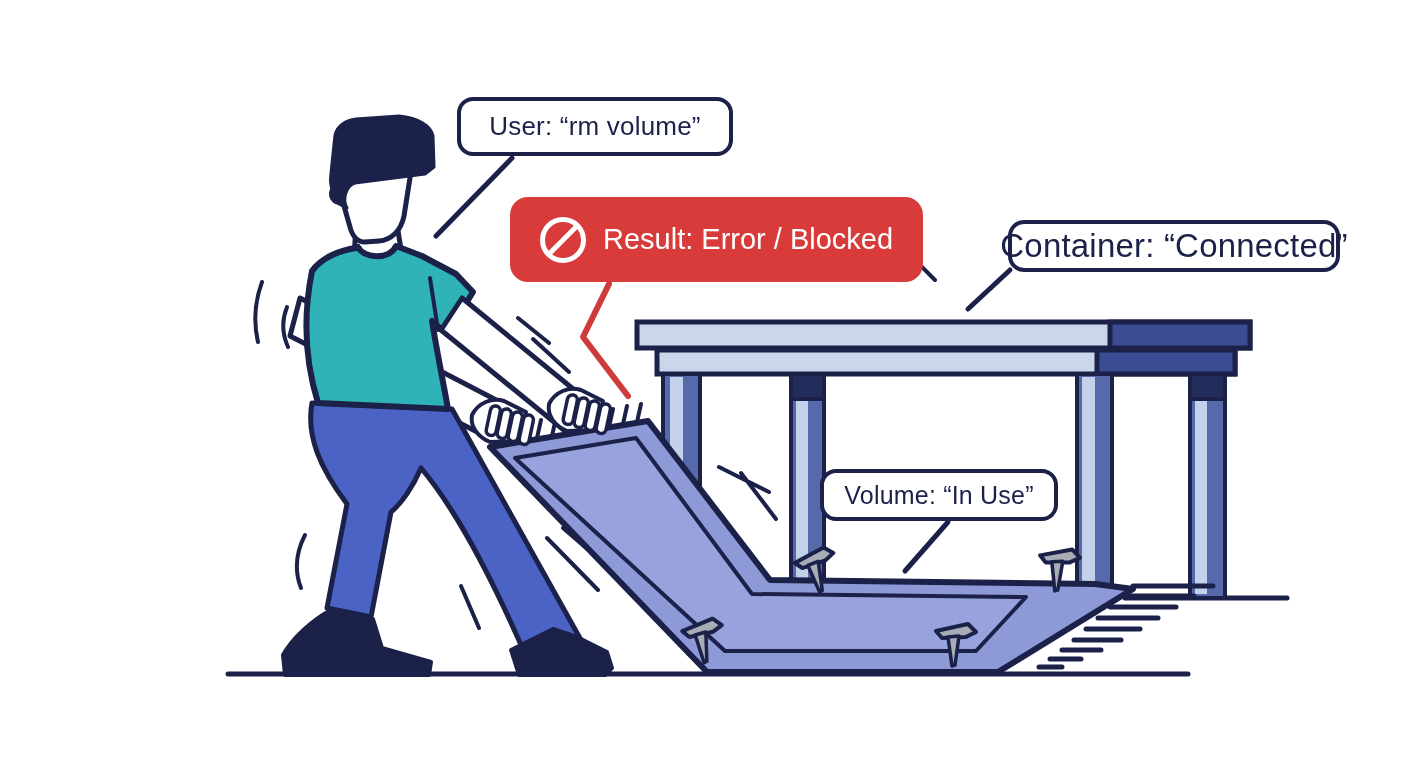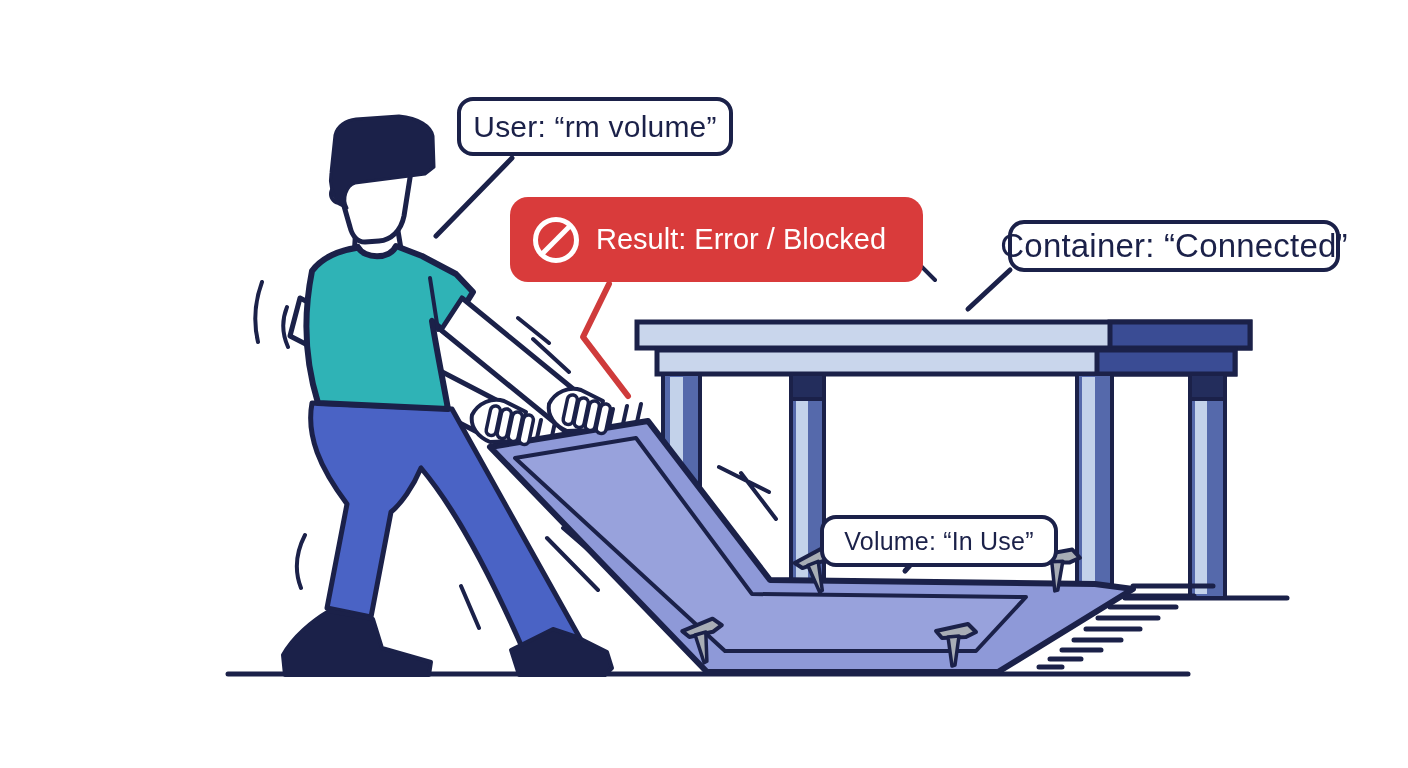--- a/index.html
+++ b/index.html
@@ -4,29 +4,29 @@
 <style>
   html,body{margin:0;padding:0;}
   body{
     width:1408px;height:768px;background:#ffffff;position:relative;overflow:hidden;
     font-family:"Liberation Sans", sans-serif;
   }
   .scene-svg{position:absolute;left:0;top:0;width:1408px;height:768px;}
   .bubble{
     position:absolute;box-sizing:border-box;display:flex;align-items:center;justify-content:center;
     background:#ffffff;border:4px solid #1b2149;border-radius:16px;
-    color:#1b2149;font-size:30px;font-weight:500;letter-spacing:.2px;white-space:nowrap;
+    color:#1b2149;font-size:26px;font-weight:500;letter-spacing:.2px;white-space:nowrap;
   }
   #user-bubble{left:457px;top:97px;width:276px;height:59px;}
   #container-bubble{left:1008px;top:220px;width:332px;height:52px;font-size:33px;}
-  #volume-bubble{left:820px;top:469px;width:238px;height:52px;font-size:25px;margin-top:46px;}
+  #volume-bubble{left:820px;top:469px;width:238px;height:52px;font-size:25px;}
   .banner{
     position:absolute;box-sizing:border-box;left:510px;top:197px;width:413px;height:85px;
     background:#d93b3b;border-radius:18px;display:flex;align-items:center;gap:17px;
-    padding-left:23px;color:#ffffff;font-size:29px;font-weight:500;white-space:nowrap;
+    padding-left:30px;color:#ffffff;font-size:29px;font-weight:500;white-space:nowrap;
   }
   .no-entry{
     width:46px;height:46px;border:5px solid #ffffff;border-radius:50%;
     position:relative;flex:0 0 auto;box-sizing:border-box;
   }
   .no-entry::after{
     content:"";position:absolute;left:50%;top:50%;width:5px;height:38px;background:#ffffff;
     transform:translate(-50%,-50%) rotate(45deg);
   }
 </style>

